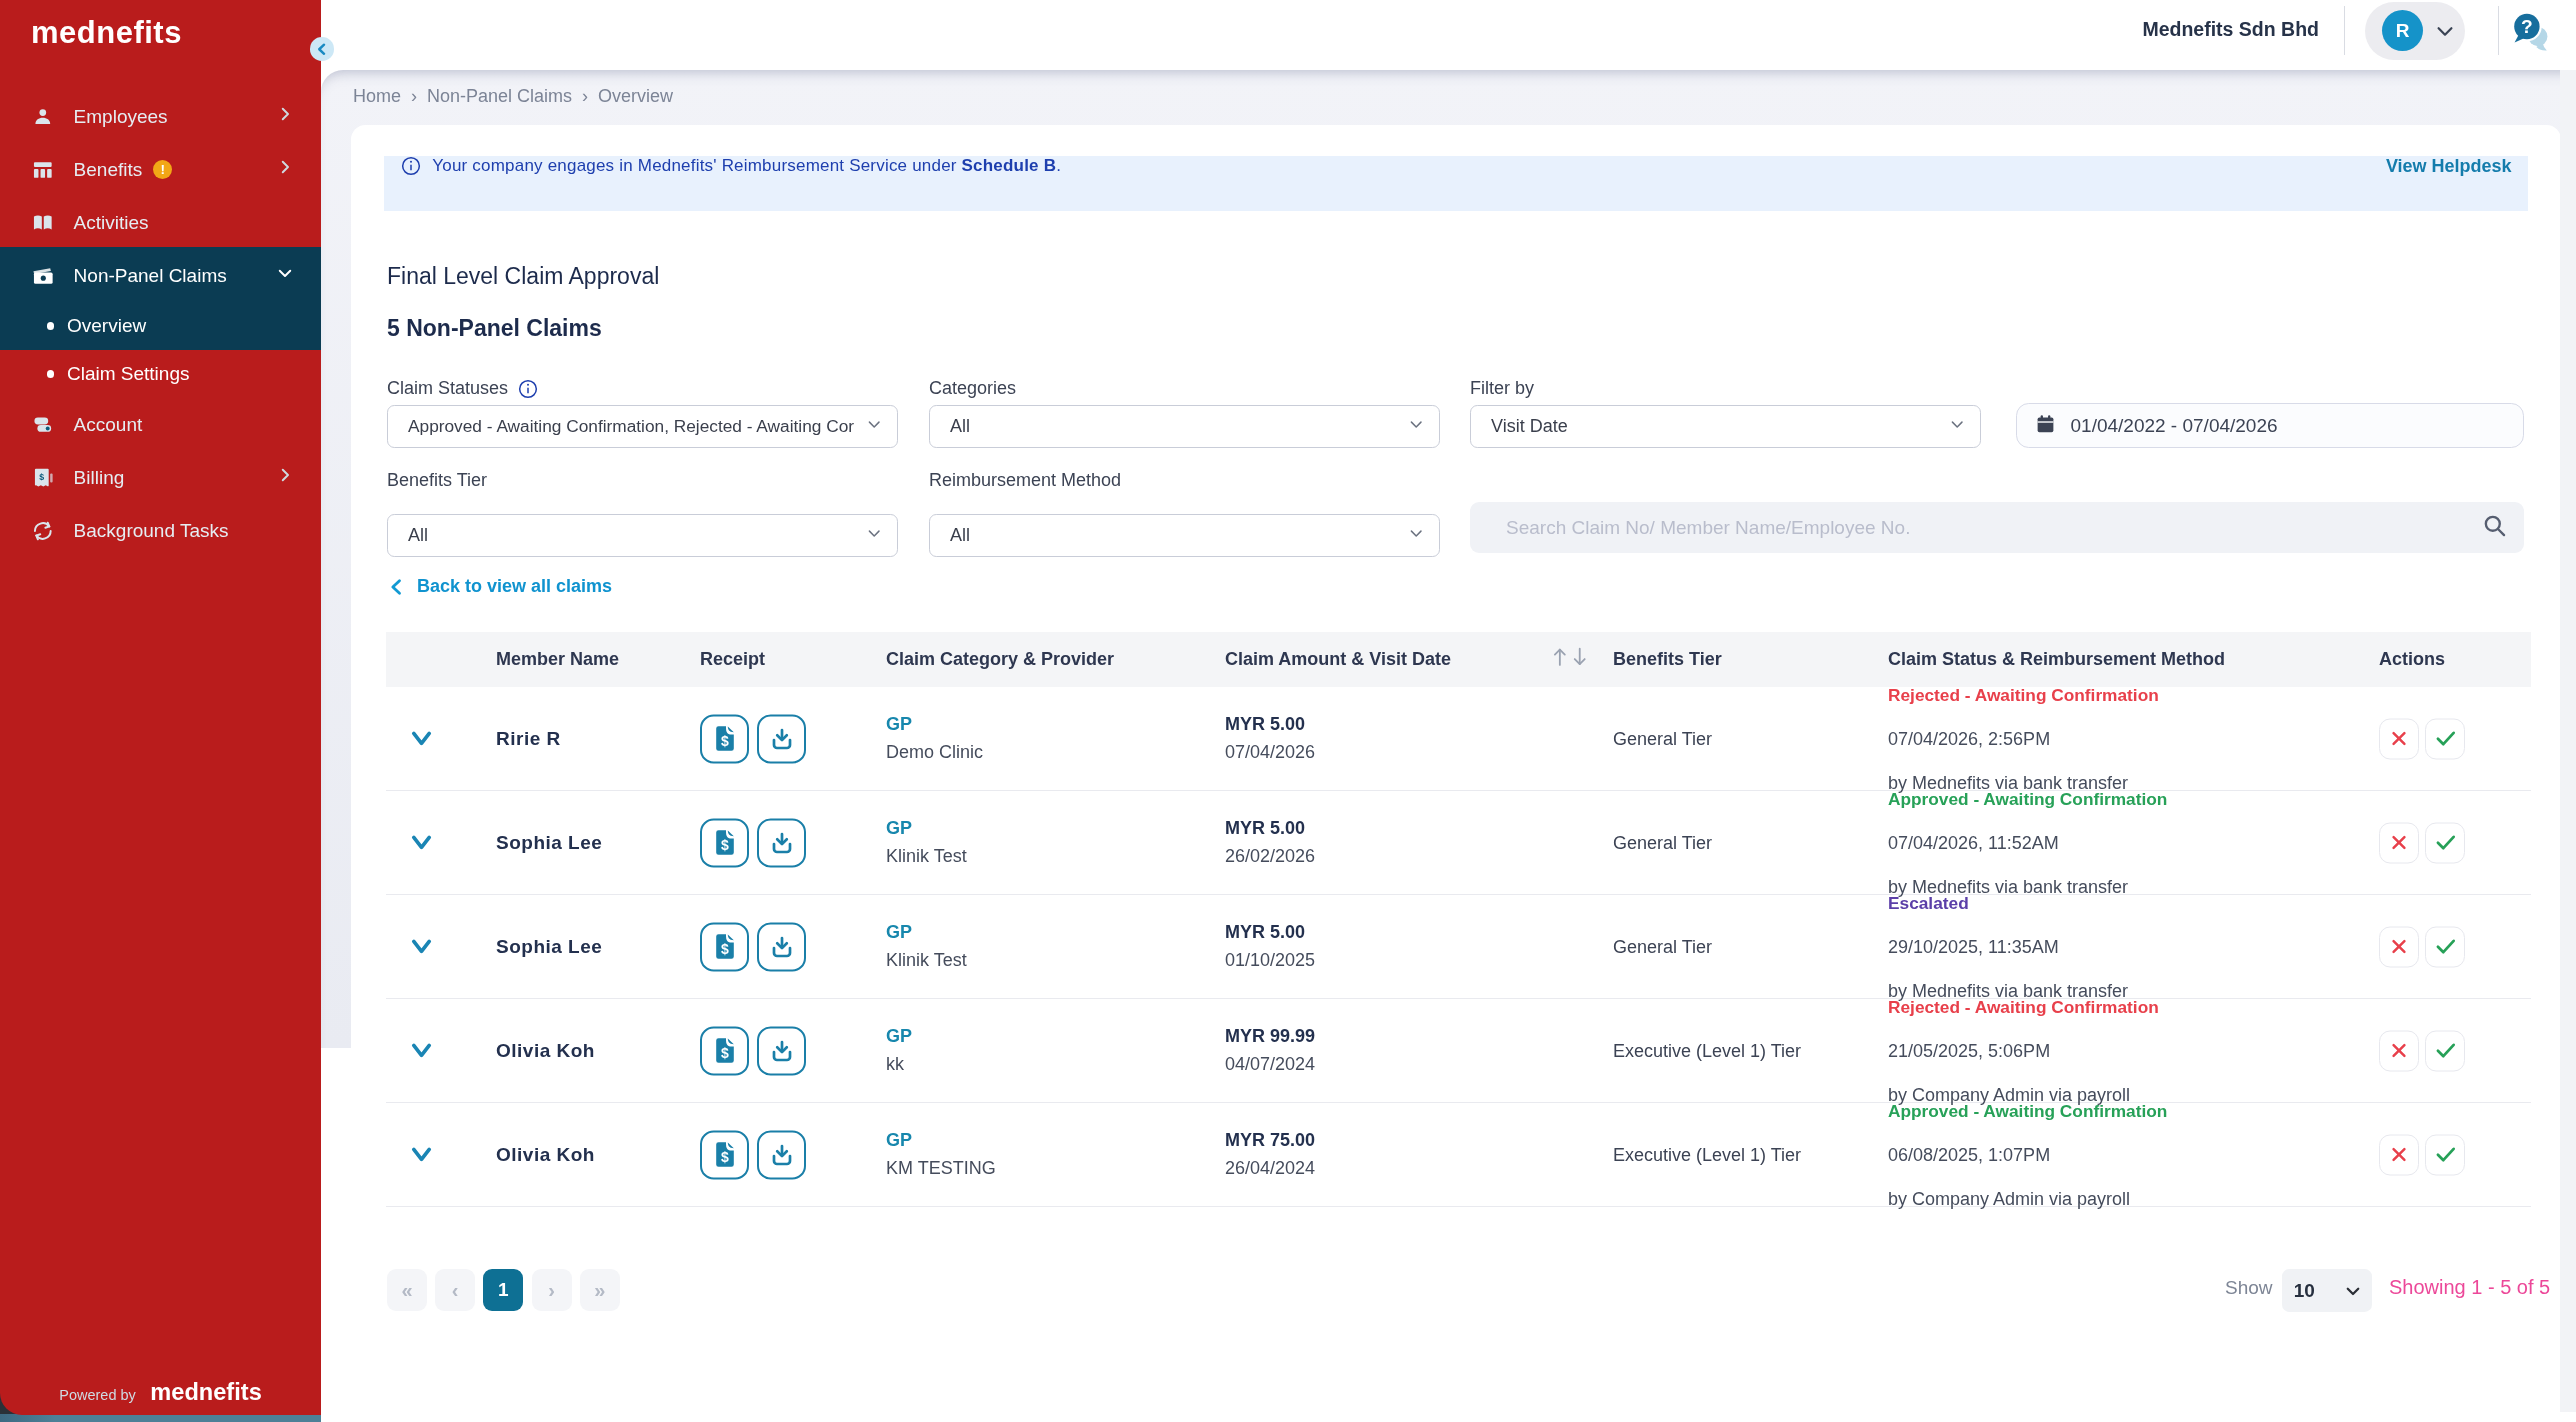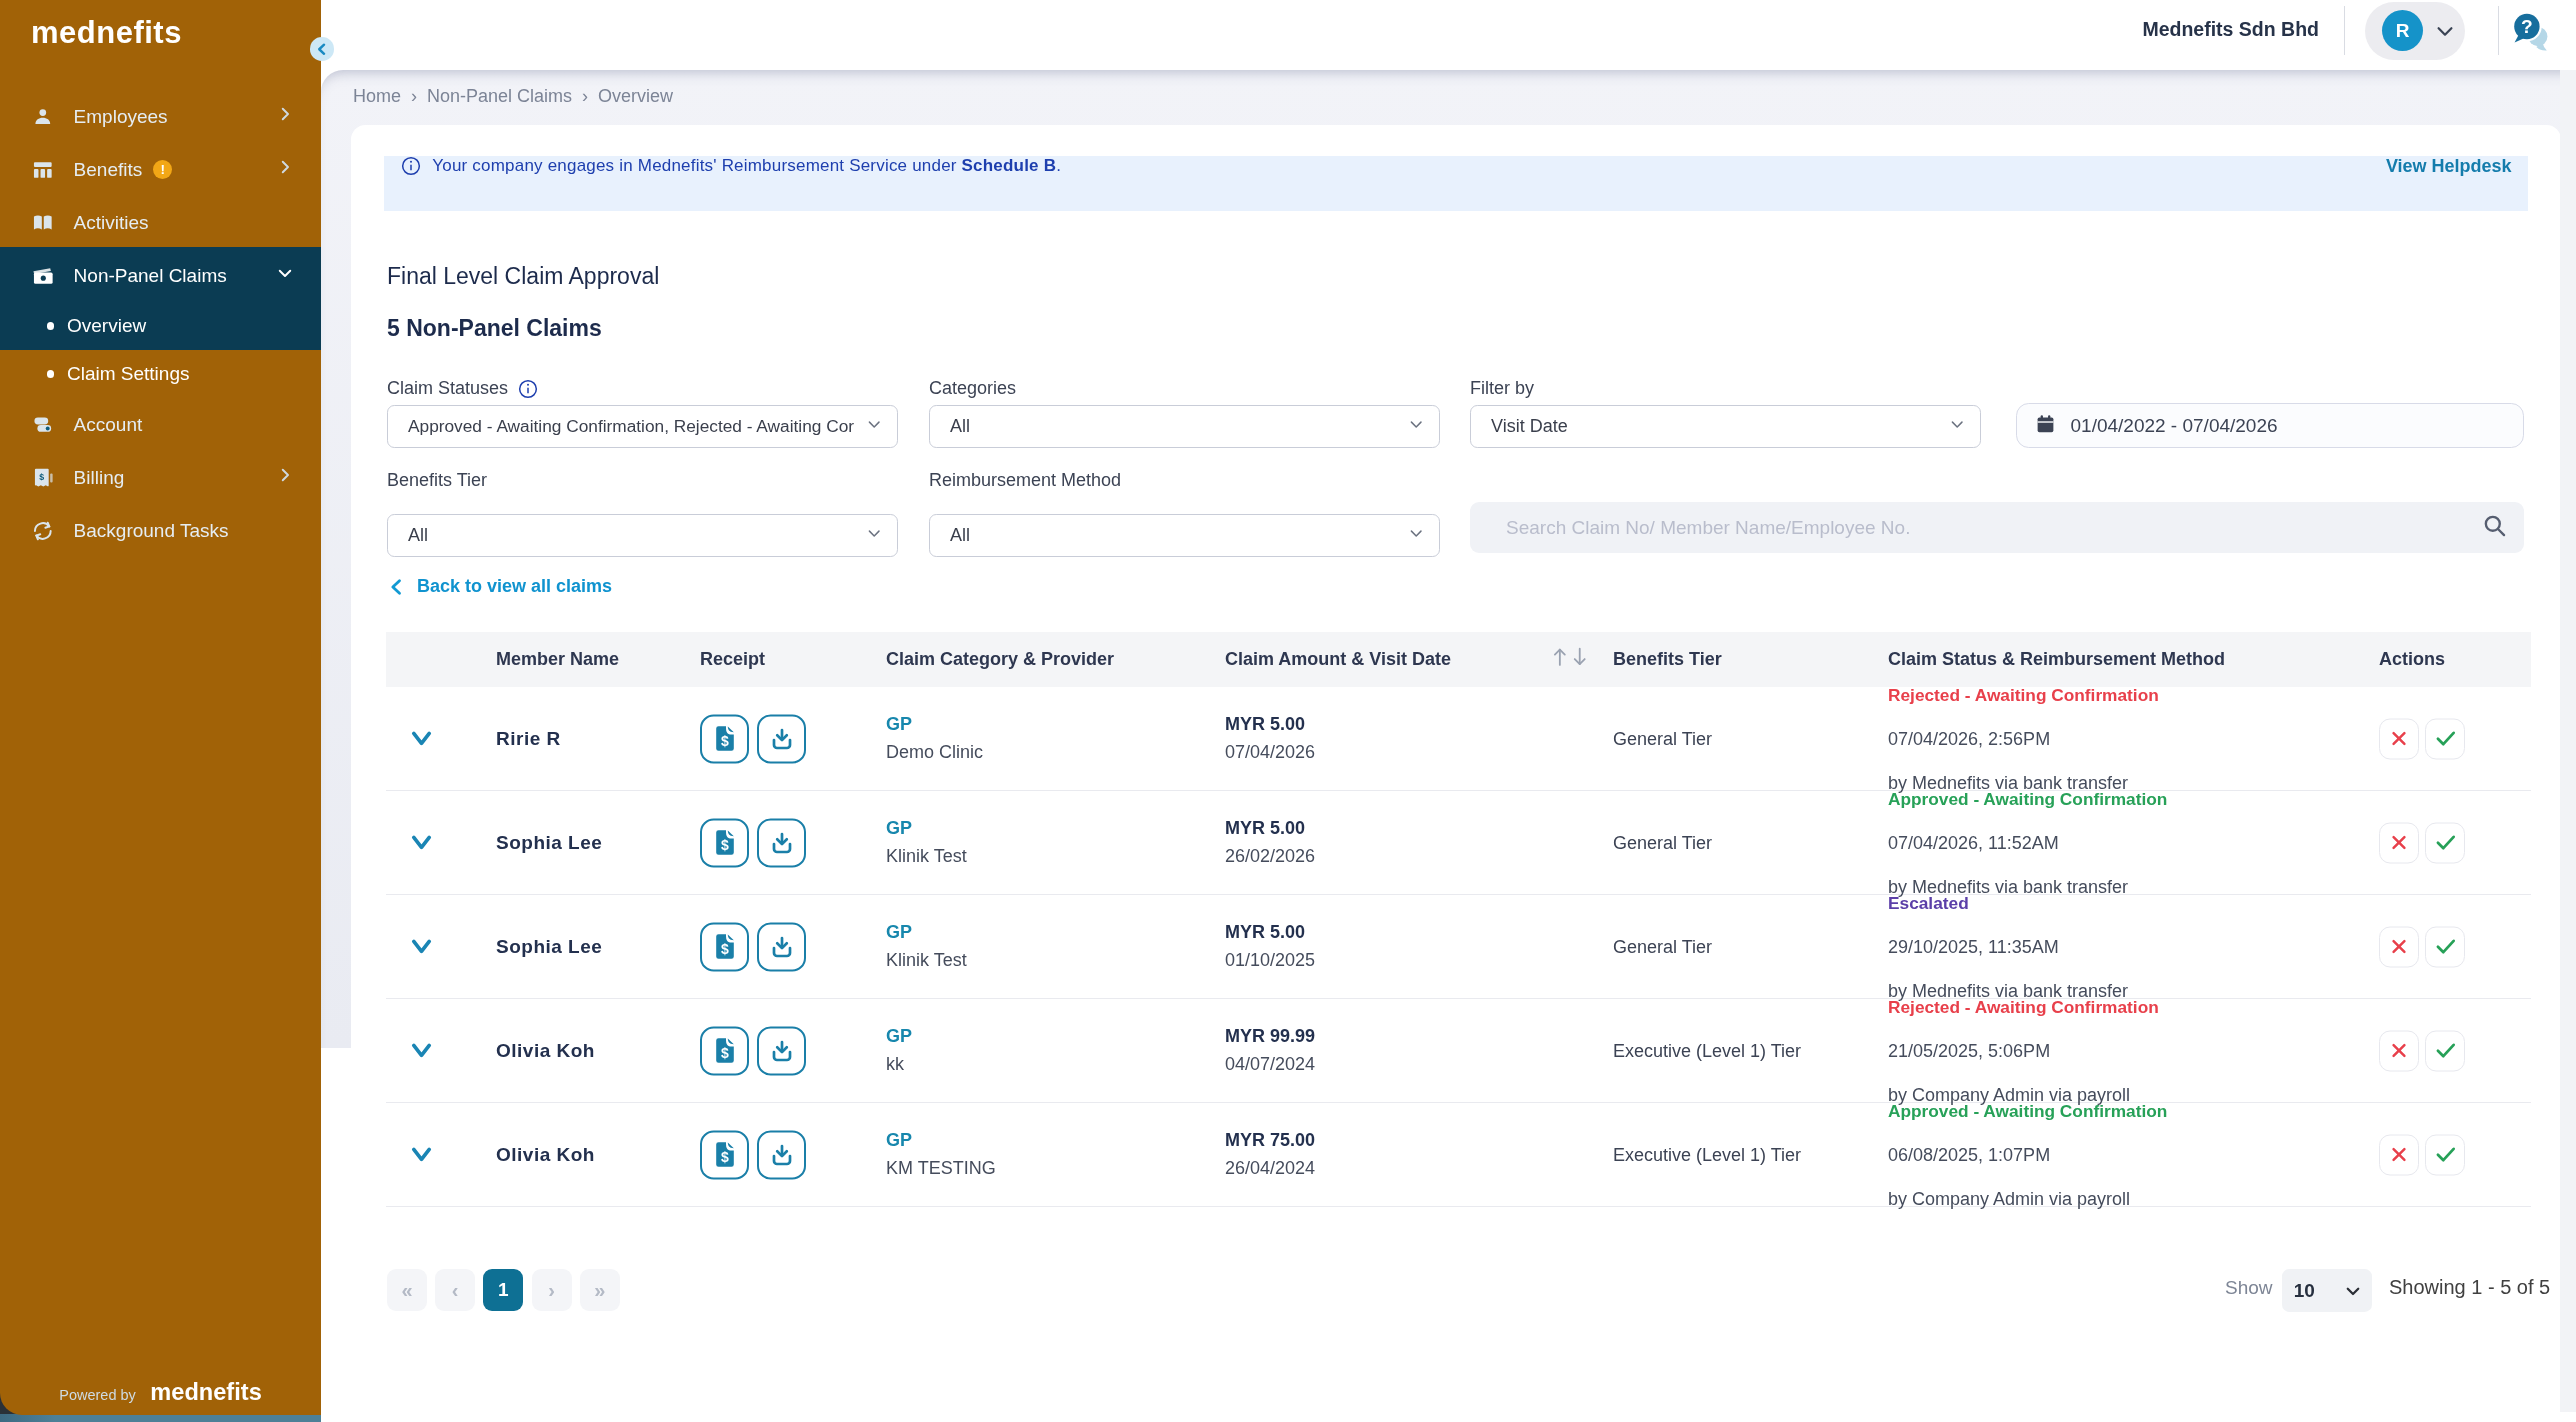--- a/index.html
+++ b/index.html
@@ -1,19 +1,19 @@
 <!DOCTYPE html>
 <html style="font-size:14.5px"><head>
 <meta charset="utf-8">
 <style>
 *{margin:0;padding:0;box-sizing:border-box}
 html,body{width:2576px;height:1423px;background:#fff;font-family:"Liberation Sans",sans-serif;overflow:hidden;position:relative}
 .abs{position:absolute}
 
-#sidebar{position:absolute;left:0;top:0;width:321px;height:1415px;background:#a16207;border-bottom-left-radius:22px;z-index:5}
+#sidebar{position:absolute;left:0;top:0;width:321px;height:1415px;background:#b91c1c;border-bottom-left-radius:22px;z-index:5}
 #sbstrip{position:absolute;left:0;top:1414px;width:321px;height:9px;background:linear-gradient(90deg,#3d6a82,#4d8097 55px);z-index:4}
 #logo{position:absolute;left:31px;top:15.4px;color:#fff;font-size:31px;font-weight:bold;letter-spacing:0.5px}
 #collapse{position:absolute;left:310px;top:37px;width:23.6px;height:23.6px;border-radius:50%;background:#cde8f6;z-index:9;display:flex;align-items:center;justify-content:center}
 .menu{position:absolute;left:0;top:90px;width:321px}
 .mi{height:53px;display:flex;align-items:center;color:#e6edf2;font-size:19px}
 .mi .ic{width:23.6px;margin-left:31px;margin-right:19px;display:flex;justify-content:center}
 .mi .chev{margin-left:auto;margin-right:27px}
 .sub{height:48px;display:flex;align-items:center;color:#fff;font-size:19px}
 .sub .dot{width:7.3px;height:7.3px;border-radius:50%;background:#fff;margin-left:47px;margin-right:12.7px}
 .activeblock{position:absolute;left:0;top:247px;width:321px;height:103px;background:#0b3c53}
@@ -69,21 +69,21 @@
 .tier{font-size:18px;color:#3c4354}
 .rbtn{width:49px;height:49px;border:2.3px solid #1a7fa8;border-radius:13.6px;background:#fff;display:inline-flex;align-items:center;justify-content:center;margin-right:8.2px}
 .abtn{width:40px;height:41px;border:0.9px solid #e7e8ee;border-radius:11px;background:#fff;display:inline-flex;align-items:center;justify-content:center;margin-right:6.4px}
 .rowchev{position:absolute;left:24.5px}
 
 #pag{position:absolute;left:36px;top:1144px;display:flex;align-items:center}
 .pbtn{width:40px;height:42px;border-radius:9px;background:#f4f5f8;color:#b4bac6;display:flex;align-items:center;justify-content:center;margin-right:8.2px;font-size:20px;font-weight:bold}
 .pbtn.on{background:#0e7094;color:#fff;font-size:19px;width:40px}
 #show{position:absolute;left:1874px;top:1152px;font-size:19px;color:#7d8595}
 #showsel{position:absolute;left:1931px;top:1144px;width:90px;height:43px;border-radius:7.3px;background:#f0f2f5;display:flex;align-items:center;font-size:19px;font-weight:bold;color:#27303f}
-#showing{position:absolute;left:2038px;top:1151px;font-size:20px;color:#404040}
+#showing{position:absolute;left:2038px;top:1151px;font-size:20px;color:#ec4899}
 </style>
 </head>
 <body>
 <div style="position:absolute;left:0;top:1390px;width:36px;height:33px;background:#2a3138"></div>
 <div id="sbstrip"></div>
 <div id="sidebar">
   <div id="logo">mednefits</div>
   <div class="activeblock"></div>
   <div class="menu">
     <div class="mi"><span class="ic">

